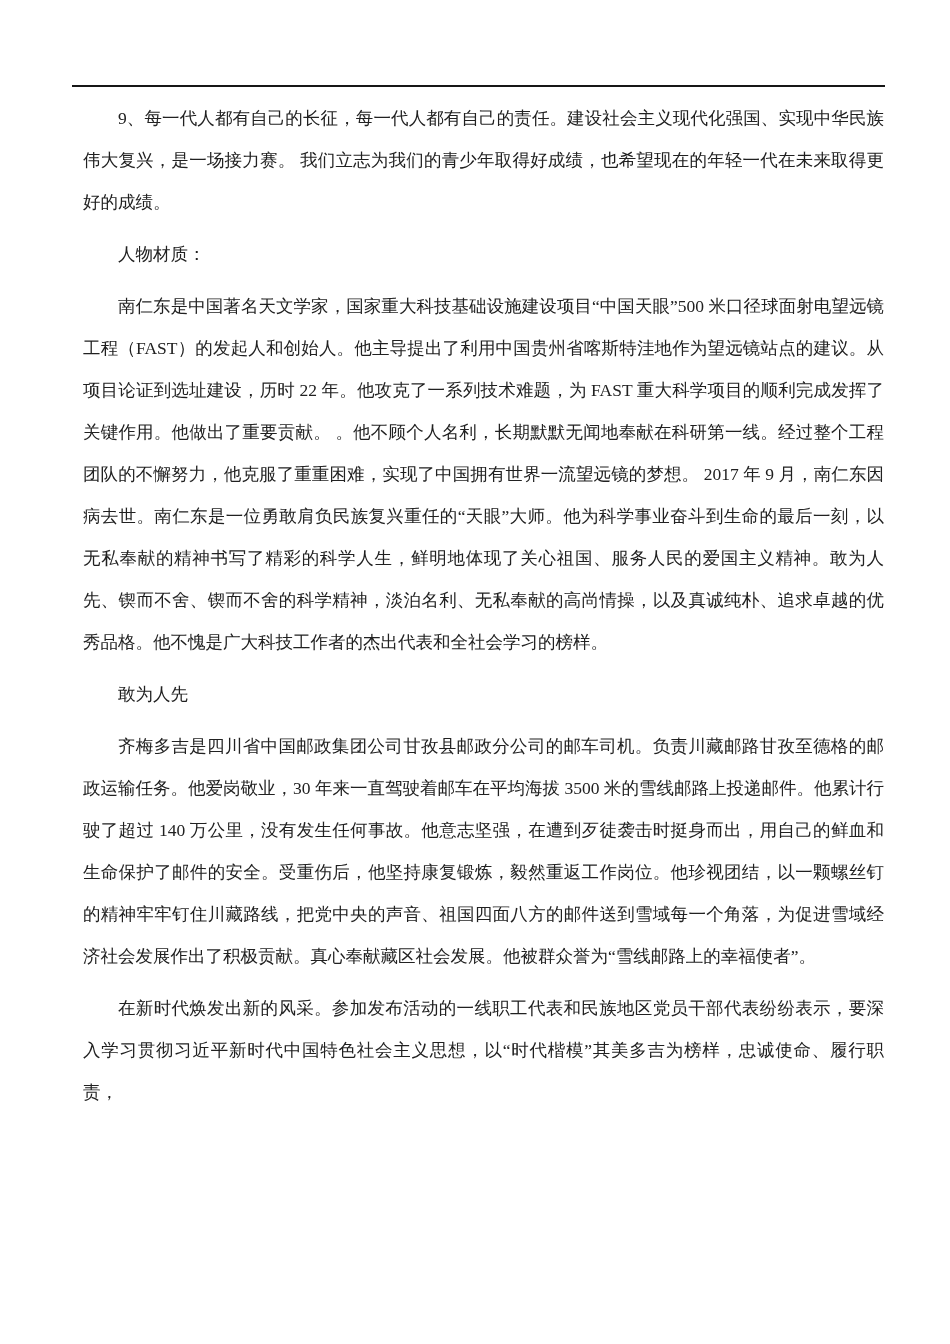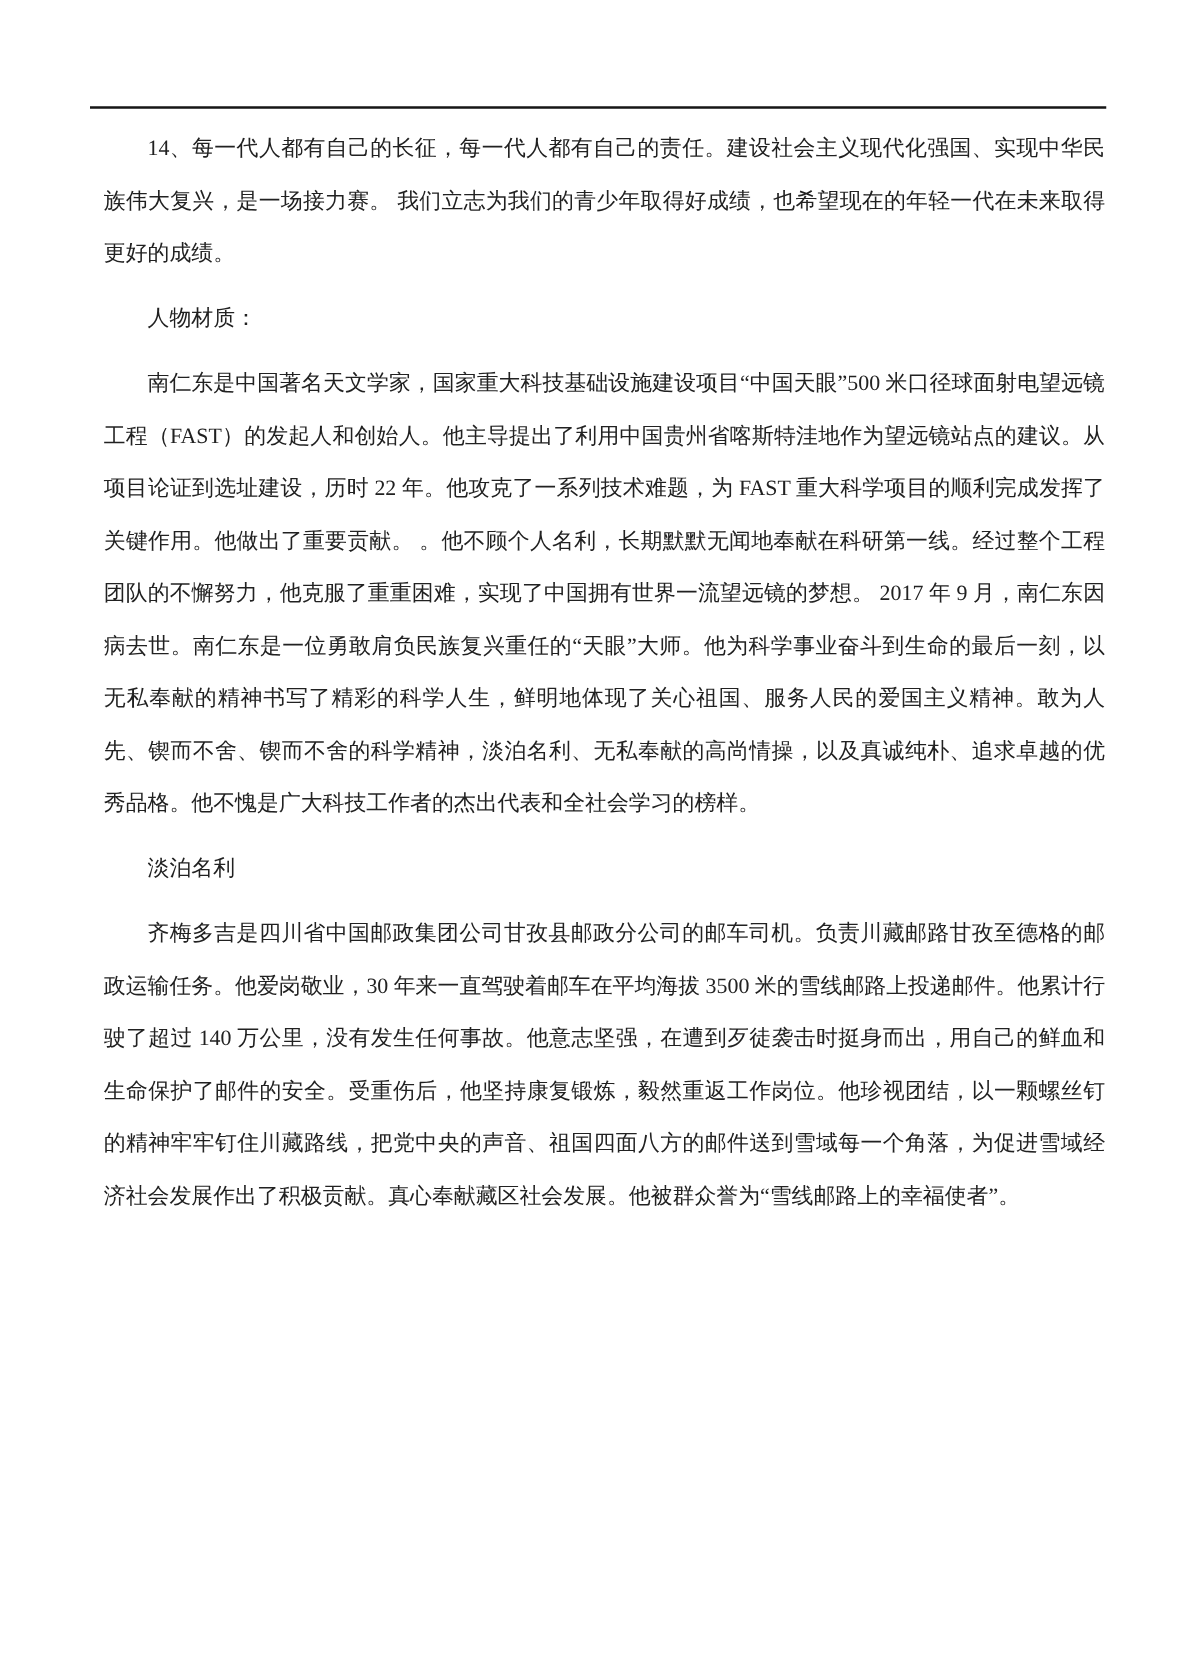--- a/index.html
+++ b/index.html
@@ -45,27 +45,28 @@
   .content p.bold { font-weight: normal; }
 </style>
 </head>
 <body>
 
 <div class="page">
 
   <div class="top-rule"></div>
 
   <div class="content">
-    <p>14、每一代人都有自己的长征，每一代人都有自己的责任。建设社会主义现代化强国、实现中华民族伟大复兴，是一场接力赛。 我们立志为我们的青少年取得好成绩，也希望现在的年轻一代在未来取得更好的成绩。</p>
+    <p>9、每一代人都有自己的长征，每一代人都有自己的责任。建设社会主义现代化强国、实现中华民族伟大复兴，是一场接力赛。 我们立志为我们的青少年取得好成绩，也希望现在的年轻一代在未来取得更好的成绩。</p>
 
     <p class="bold">人物材质：</p>
 
 
     <p>南仁东是中国著名天文学家，国家重大科技基础设施建设项目“中国天眼”500 米口径球面射电望远镜工程（FAST）的发起人和创始人。他主导提出了利用中国贵州省喀斯特洼地作为望远镜站点的建议。从项目论证到选址建设，历时 22 年。他攻克了一系列技术难题，为 FAST 重大科学项目的顺利完成发挥了关键作用。他做出了重要贡献。 。他不顾个人名利，长期默默无闻地奉献在科研第一线。经过整个工程团队的不懈努力，他克服了重重困难，实现了中国拥有世界一流望远镜的梦想。  2017 年 9 月，南仁东因病去世。南仁东是一位勇敢肩负民族复兴重任的“天眼”大师。他为科学事业奋斗到生命的最后一刻，以无私奉献的精神书写了精彩的科学人生，鲜明地体现了关心祖国、服务人民的爱国主义精神。敢为人先、锲而不舍、锲而不舍的科学精神，淡泊名利、无私奉献的高尚情操，以及真诚纯朴、追求卓越的优秀品格。他不愧是广大科技工作者的杰出代表和全社会学习的榜样。</p>
 
-    <p>淡泊名利</p>
+    <p>敢为人先</p>
 
     <p>齐梅多吉是四川省中国邮政集团公司甘孜县邮政分公司的邮车司机。负责川藏邮路甘孜至德格的邮政运输任务。他爱岗敬业，30 年来一直驾驶着邮车在平均海拔 3500 米的雪线邮路上投递邮件。他累计行驶了超过 140 万公里，没有发生任何事故。他意志坚强，在遭到歹徒袭击时挺身而出，用自己的鲜血和生命保护了邮件的安全。受重伤后，他坚持康复锻炼，毅然重返工作岗位。他珍视团结，以一颗螺丝钉的精神牢牢钉住川藏路线，把党中央的声音、祖国四面八方的邮件送到雪域每一个角落，为促进雪域经济社会发展作出了积极贡献。真心奉献藏区社会发展。他被群众誉为“雪线邮路上的幸福使者”。</p>
 
 
+    <p>在新时代焕发出新的风采。参加发布活动的一线职工代表和民族地区党员干部代表纷纷表示，要深入学习贯彻习近平新时代中国特色社会主义思想，以“时代楷模”其美多吉为榜样，忠诚使命、履行职责，</p>
   </div>
 
 </div>
 
 </body></html>

